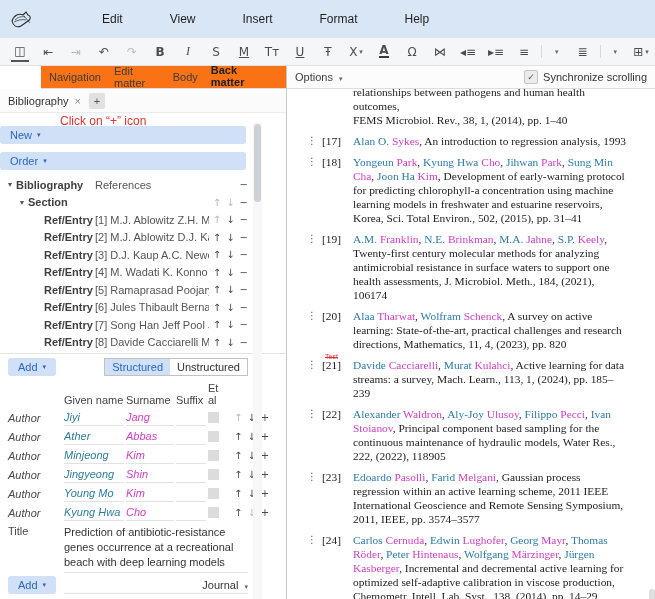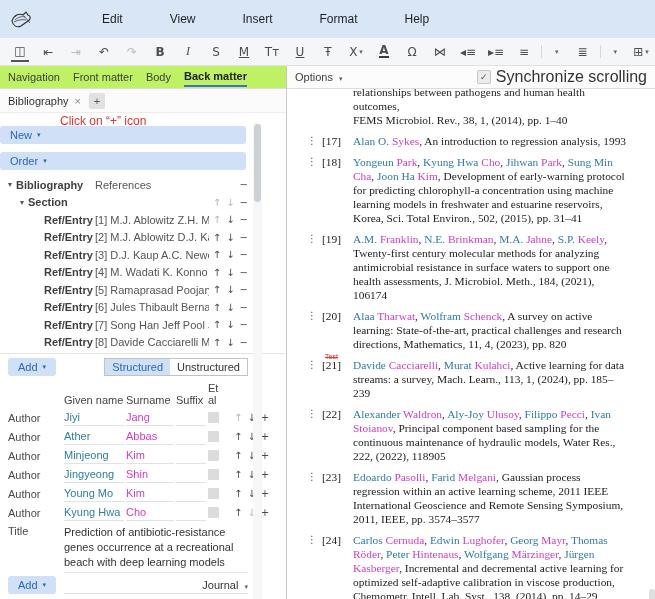--- a/index.html
+++ b/index.html
@@ -25,31 +25,31 @@
   .g-italic{font-style:italic;font-family:"Liberation Serif",serif;}
   .g-uline{text-decoration:underline;}
   .g-colorA{border-bottom:2.5px solid #3c3c3c;line-height:11px;font-weight:600;}
   .tb-sep{width:1px;height:13px;background:#d8d8d8;margin:0 3px;}
   .tb-caret-btn{background:none;border:none;font-size:7px;color:#666;margin:0 4px;cursor:pointer;}
   
   .main{display:flex;height:549px;}
   .left-panel{width:287px;border-right:1px solid #c8c8c8;display:flex;flex-direction:column;background:#fff;box-sizing:border-box;}
   .right-panel{flex:1;display:flex;flex-direction:column;min-width:0;}
   
-  .tabs-row{height:22px;border-bottom:1px solid #ddd;display:flex;align-items:center;padding:0 8px;background:#bef264;}
+  .tabs-row{height:22px;border-bottom:1px solid #ddd;display:flex;align-items:center;padding:0 8px;background:#f97316;margin-left:41px;}
   .nav-tab{font-size:11px;color:#3d3d3d;margin-right:13px;padding:3px 0;cursor:pointer;position:relative;}
   .nav-tab.active{font-weight:bold;color:#222;border-bottom:2px solid #3e6fd1;}
   
   .options-row{height:22px;border-bottom:1px solid #ddd;display:flex;align-items:center;justify-content:space-between;padding:0 8px;background:#fcfcfc;}
   .options-label{font-size:11px;color:#3d3d3d;cursor:pointer;}
   .options-label .caret,.mini-caret{font-size:7px;color:#666;margin-left:3px;}
   .sync-wrap{display:flex;align-items:center;gap:5px;}
   .checkbox{width:12px;height:12px;background:#ececec;border:1px solid #c6c6c6;border-radius:2px;
     display:flex;align-items:center;justify-content:center;font-size:9px;color:#555;cursor:pointer;}
-  .sync-label{font-size:16px;color:#333;}
+  .sync-label{font-size:11px;color:#333;}
   
   .left-body{position:relative;flex:1;overflow:hidden;}
   .chip-row{height:23px;display:flex;align-items:center;padding:0 8px;border-bottom:1px solid #ececec;background:#fbfbfb;}
   .bib-chip{font-size:11px;color:#333;display:flex;align-items:center;gap:6px;cursor:pointer;}
   .chip-close{color:#888;font-size:11px;cursor:pointer;}
   .chip-add-btn{margin-left:8px;width:16px;height:16px;background:#e1e1e1;border:none;border-radius:2px;
     color:#555;font-size:11px;line-height:14px;cursor:pointer;padding:0;}
   .hint-text{font-size:12px;color:#e0342f;margin:1px 0 0 60px;height:9px;}
   .btns-row{display:flex;justify-content:flex-end;gap:8px;padding:3px 40px 4px 0;flex-direction:column;}
   .blue-btn{background:#cfe0f7;color:#2b66c4;border:none;border-radius:3px;font-size:11px;
@@ -70,21 +70,21 @@
   
   .editor{padding:0 38px 0 8px;}
   .add-row{display:flex;align-items:center;justify-content:space-between;padding:4px 0 3px 0;}
   .seg-ctrl{display:flex;border:1px solid #c2c2c2;border-radius:0;overflow:hidden;}
   .seg{font-size:11px;padding:2px 7px;cursor:pointer;background:#fff;color:#333;}
   .seg.active{background:#cfe0f7;color:#2b66c4;}
   .grid-row{display:grid;grid-template-columns:54px 60px 48px 30px 20px 1fr;column-gap:2px;align-items:center;font-size:11px;}
   .hdr{color:#444;line-height:12px;padding:3px 0 2px 0;align-items:end;}
   .row-lbl{color:#4a4a4a;}
   .cell-input{border-bottom:1px solid #e2e2e2;height:15px;line-height:15px;white-space:nowrap;overflow:hidden;cursor:text;}
-  .author-row{height:19px;}
+  .author-row{height:19px;font-style:italic;}
   .c-given{color:#2e7d9c;}
   .c-surname{color:#d23bc6;}
   .etal-box{width:11px;height:11px;background:#dcdcdc;cursor:pointer;}
   .author-row .row-actions{justify-content:flex-end;}
   .title-row{display:grid;grid-template-columns:54px 1fr;column-gap:2px;font-size:11px;padding-top:3px;}
   .title-val{color:#333;line-height:15px;border-bottom:1px solid #e2e2e2;padding-bottom:2px;cursor:text;}
   .journal-row{display:grid;grid-template-columns:54px 1fr;column-gap:2px;align-items:center;padding:3px 0 1px 0;}
   .journal-field{border-bottom:1px solid #e2e2e2;font-size:11px;color:#333;text-align:right;height:16px;line-height:16px;cursor:pointer;}
   .field-row{display:grid;grid-template-columns:54px 1fr;column-gap:2px;font-size:11px;padding-top:3px;font-weight:bold;}
   .field-lbl{color:#4a4a4a;line-height:13px;}
@@ -201,21 +201,21 @@
       </button>
     </div>
 
 </div>
 
 <div class="main">
 
   <div class="left-panel">
     <div class="tabs-row" id="left-tabs">
         <div class="nav-tab">Navigation</div>
-        <div class="nav-tab">Front matter</div>
+        <div class="nav-tab">Edit matter</div>
         <div class="nav-tab">Body</div>
         <div class="nav-tab active">Back matter</div>
       </div>
 
     <div class="left-body">
       <div class="chip-row">
         <div class="bib-chip">
           <span>Bibliography</span>
           <span class="chip-close">×</span>
         </div>

